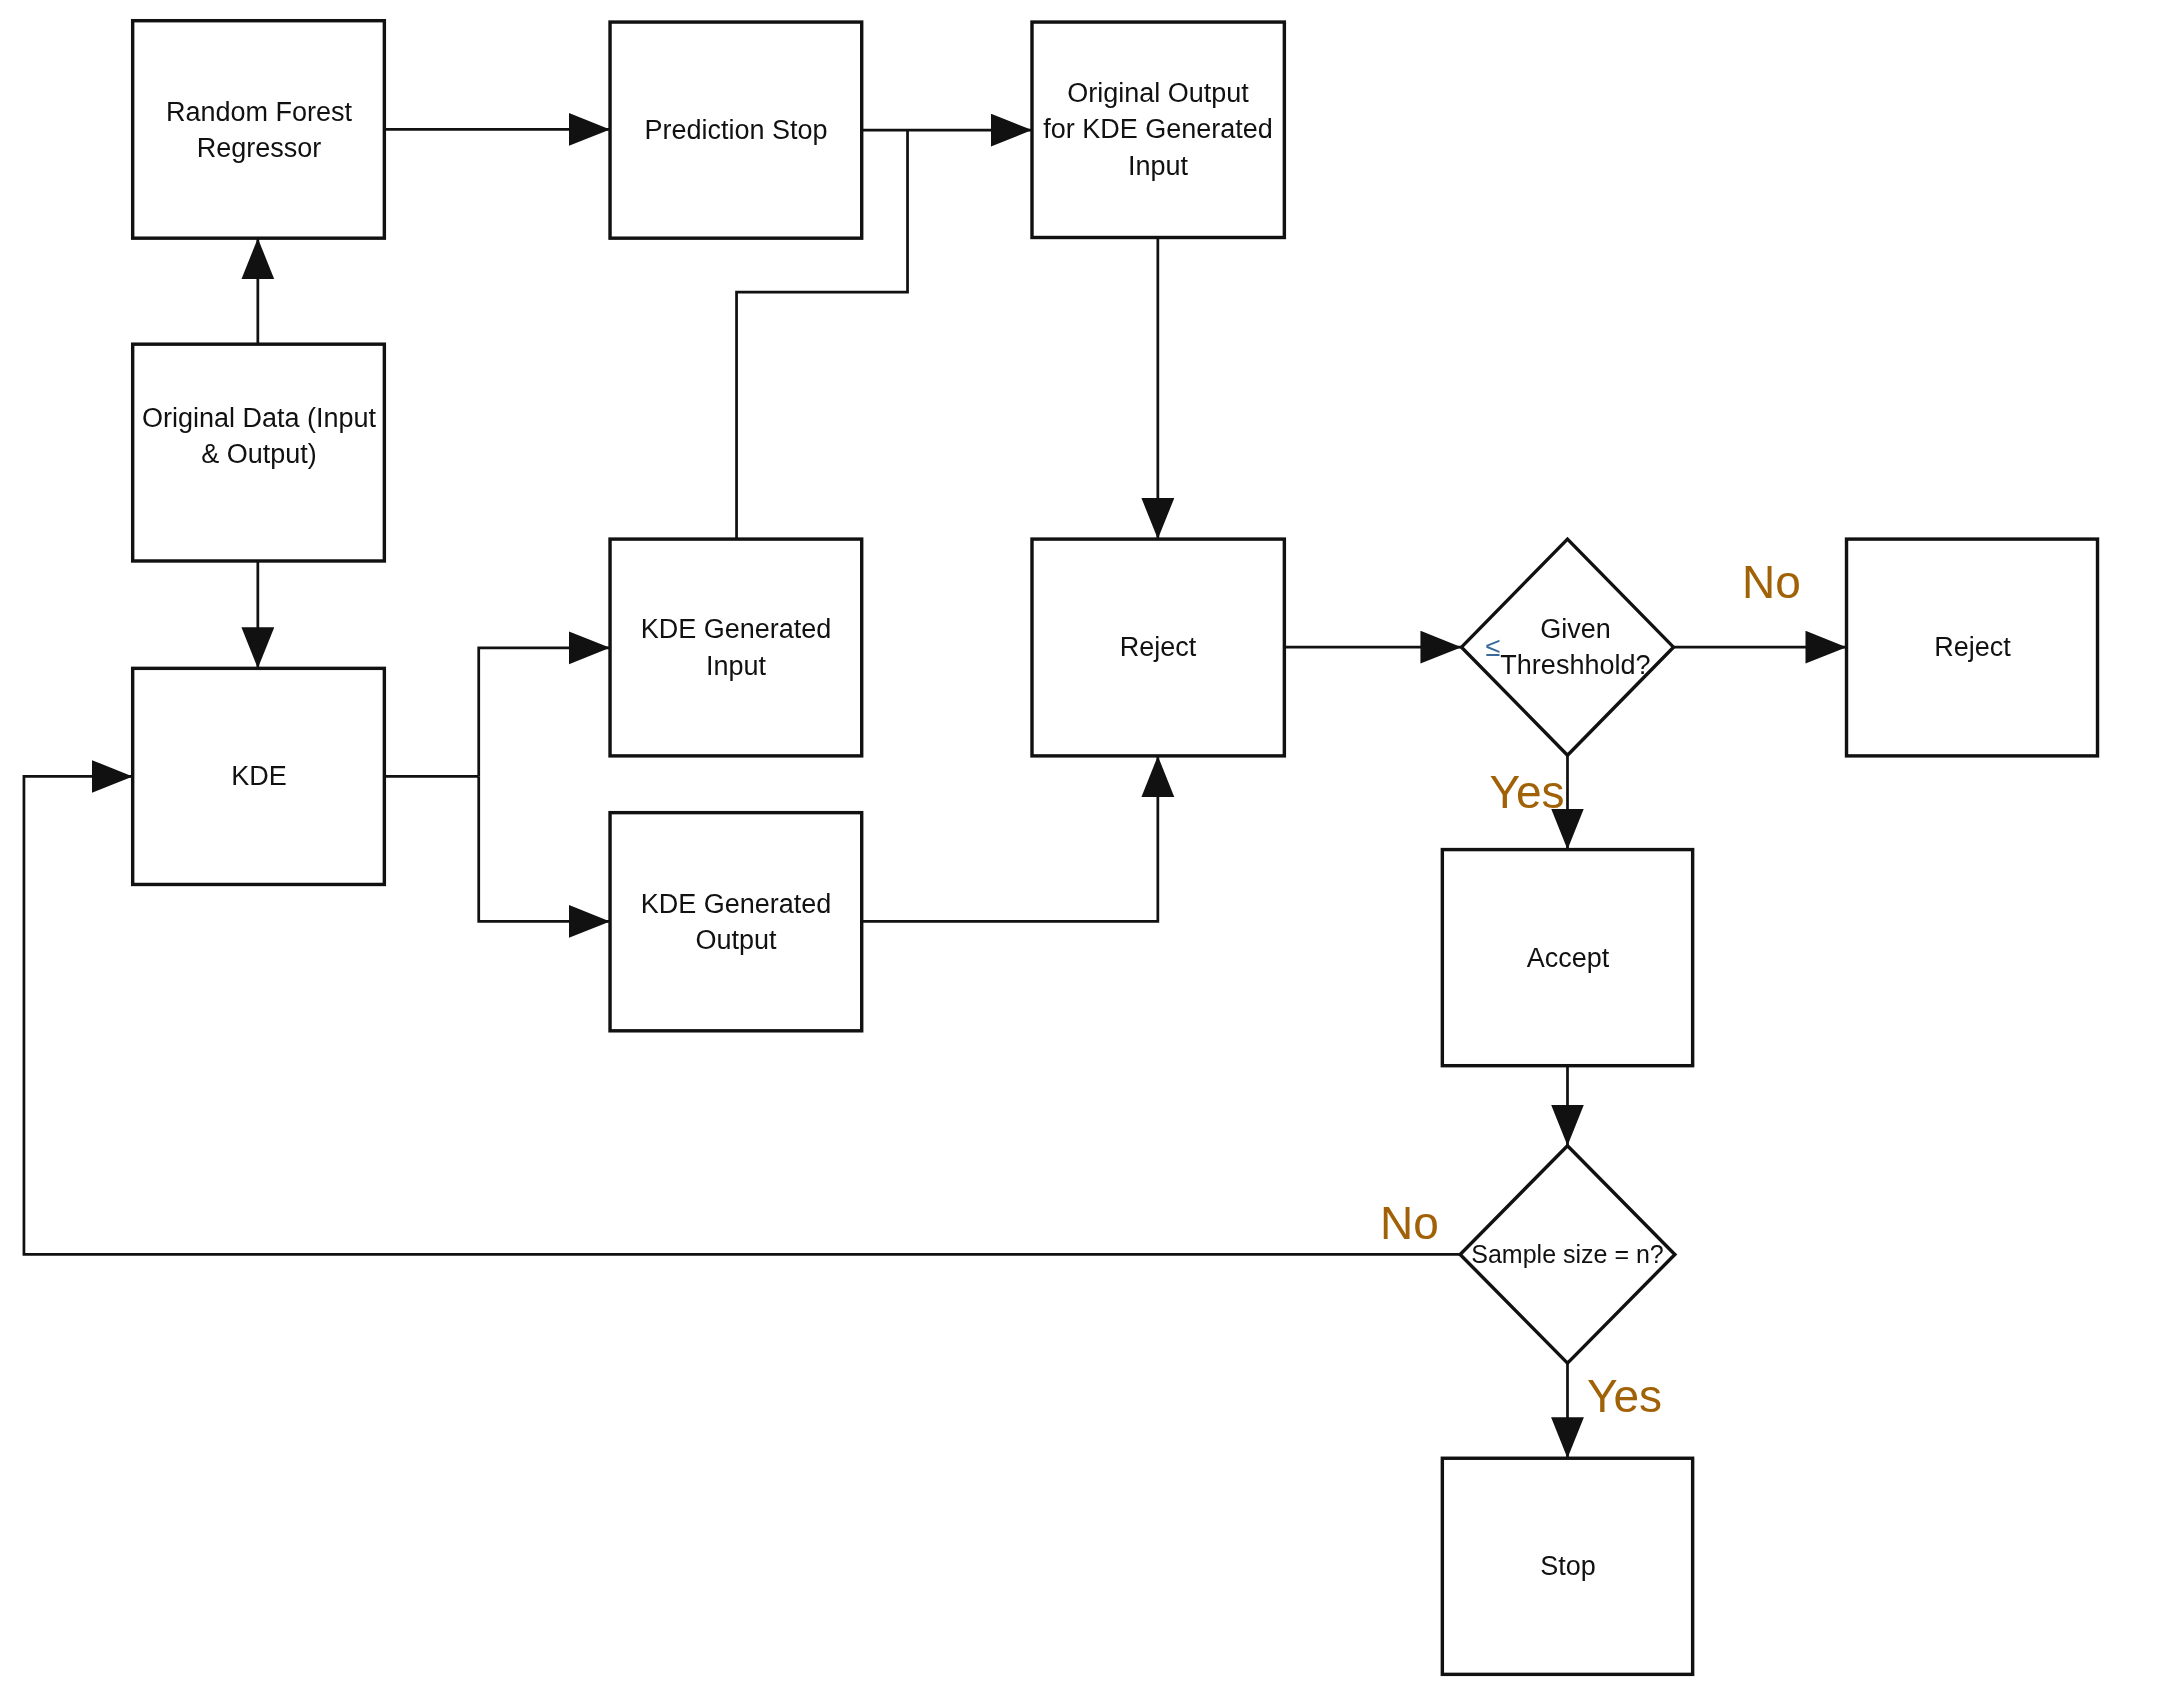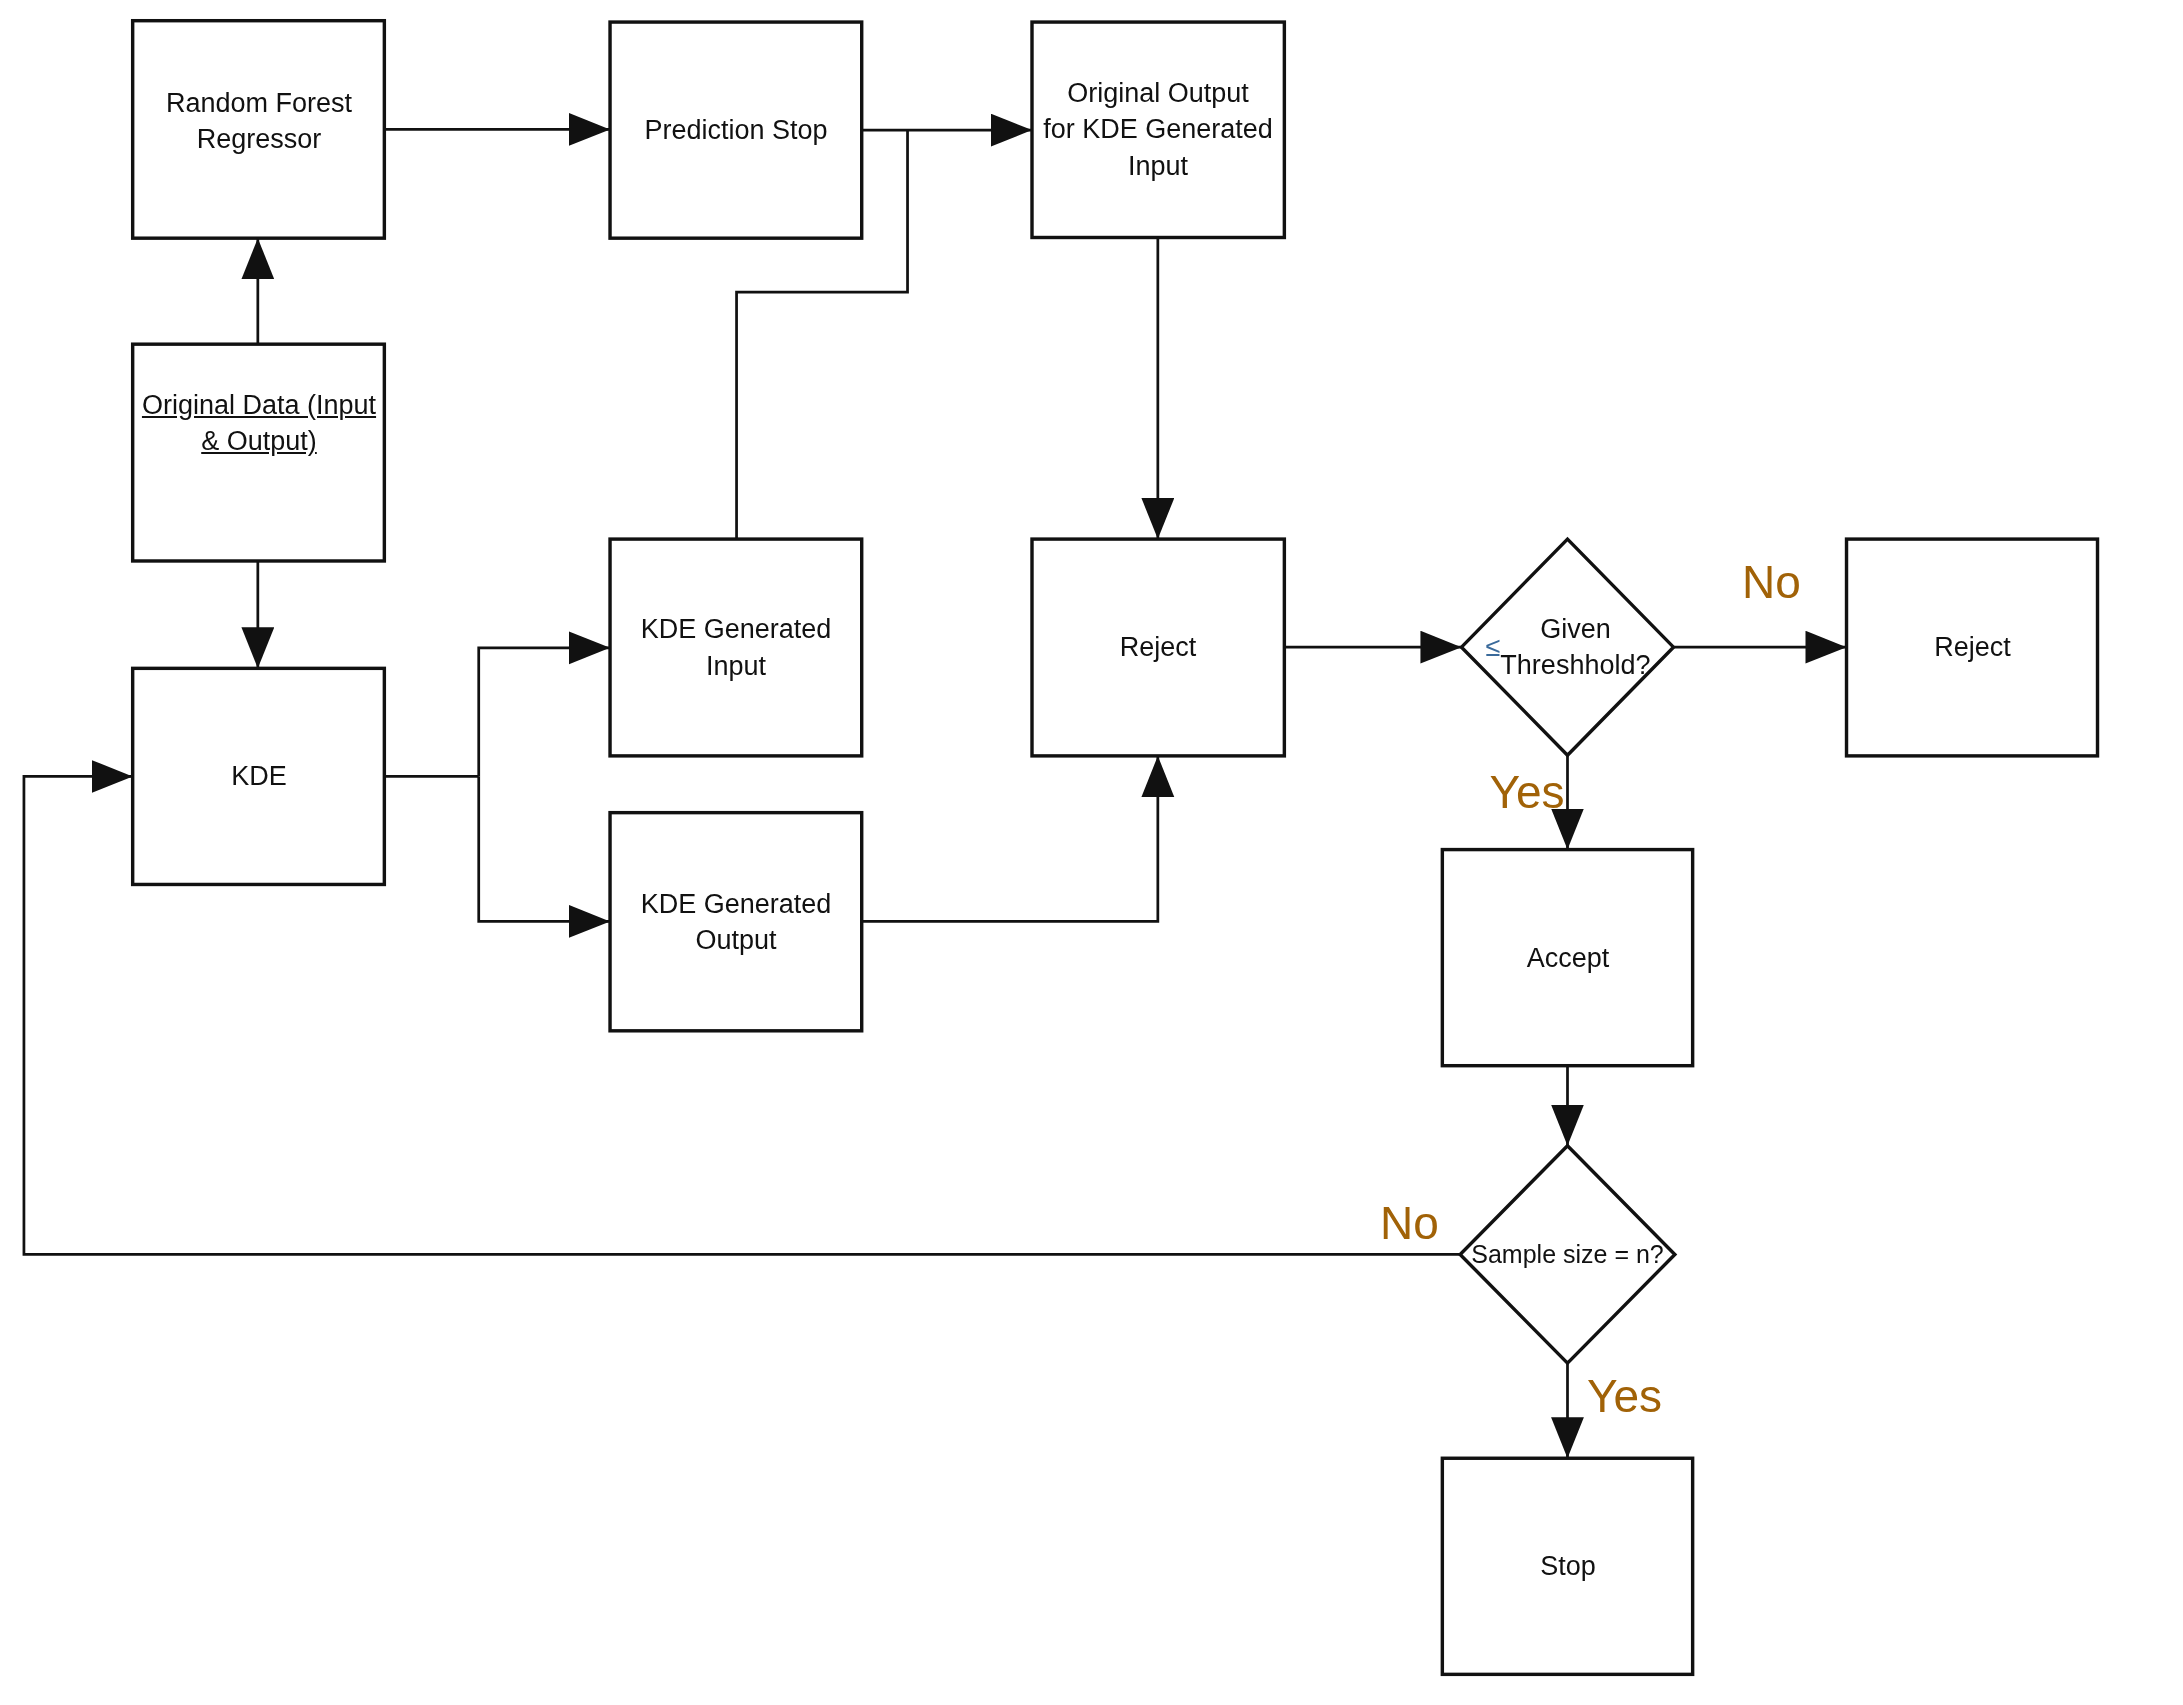--- a/index.html
+++ b/index.html
@@ -55,27 +55,27 @@
       <rect x="892" y="1188" width="368" height="319"></rect>
       <rect x="1509" y="788" width="369" height="317"></rect>
       <rect x="2700" y="788" width="367" height="317"></rect>
       <rect x="2109" y="1242" width="366" height="316"></rect>
       <rect x="2109" y="2132" width="366" height="316"></rect>
       <polygon points="2292,788 2447,946 2292,1104 2137,946"></polygon>
       <polygon points="2292,1675 2449,1834 2292,1993 2135,1834"></polygon>
     </g>
   </svg>
 
-  <div class="lbl" style="left:133px;top:12px;width:252px;height:218px;">Random Forest
+  <div class="lbl" style="left:133px;top:21px;width:252px;height:218px;">Random Forest
 Regressor</div>
   <div class="lbl" style="left:610px;top:22px;width:252px;height:216px;">Prediction Stop</div>
   <div class="lbl" style="left:1032px;top:22px;width:252px;height:215px;">Original Output
 for KDE Generated
 Input</div>
-  <div class="lbl" style="left:133px;top:335px;width:252px;height:176px;text-decoration:underline;">Original Data (Input
+  <div class="lbl" style="left:133px;top:348px;width:252px;height:176px;">Original Data (Input
 &amp; Output)</div>
   <div class="lbl" style="left:133px;top:668px;width:252px;height:216px;">KDE</div>
   <div class="lbl" style="left:610px;top:539px;width:252px;height:217px;">KDE Generated
 Input</div>
   <div class="lbl" style="left:610px;top:813px;width:252px;height:218px;">KDE Generated
 Output</div>
   <div class="lbl" style="left:1032px;top:539px;width:252px;height:217px;">Reject</div>
   <div class="lbl" style="left:1847px;top:539px;width:251px;height:217px;">Reject</div>
   <div class="lbl" style="left:1443px;top:1458px;width:250px;height:216px;">Stop</div>
   <div class="lbl" style="left:1443px;top:850px;width:250px;height:216px;">Accept</div>

